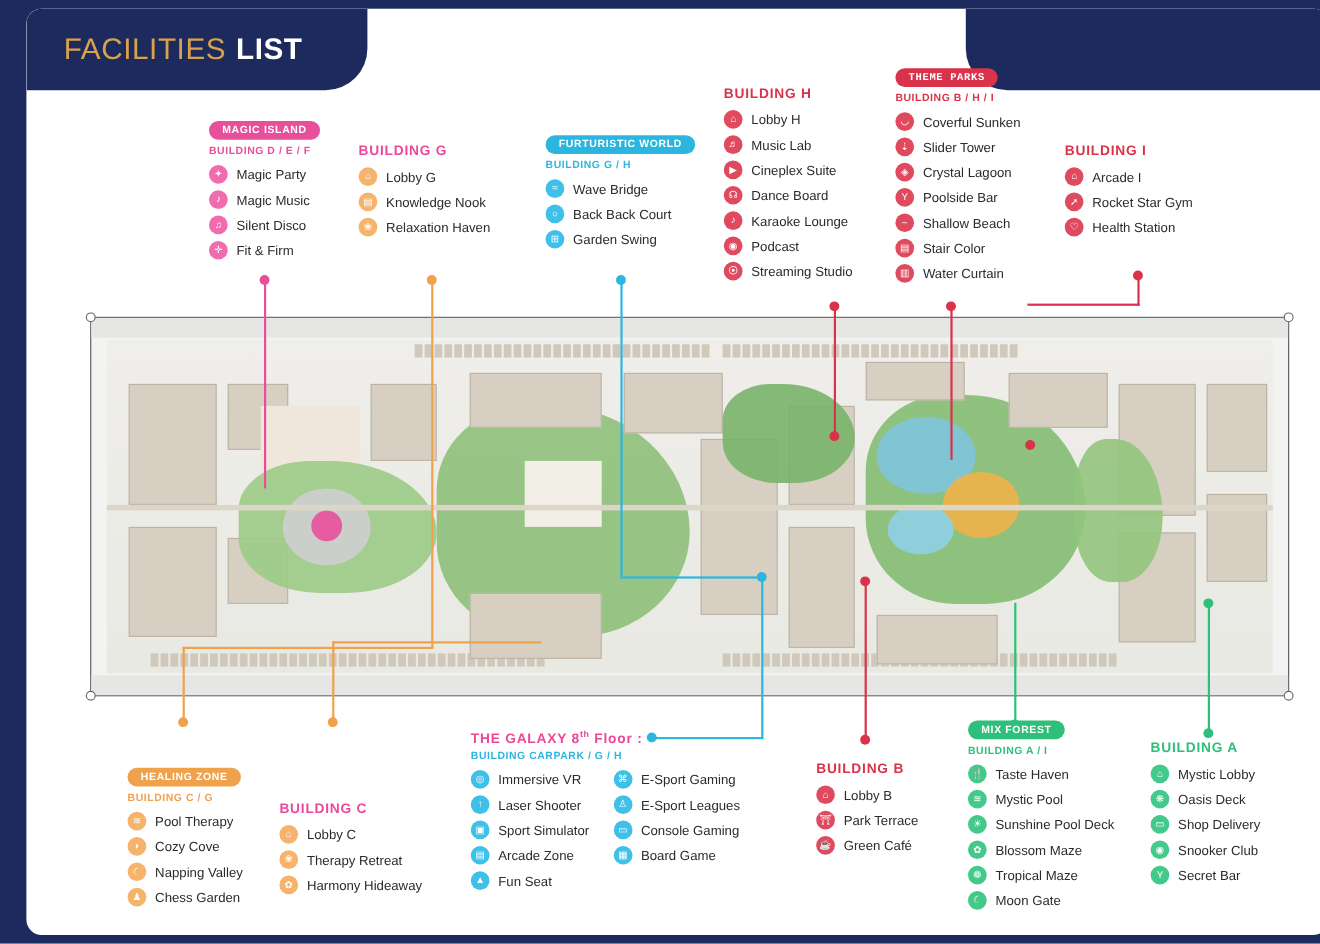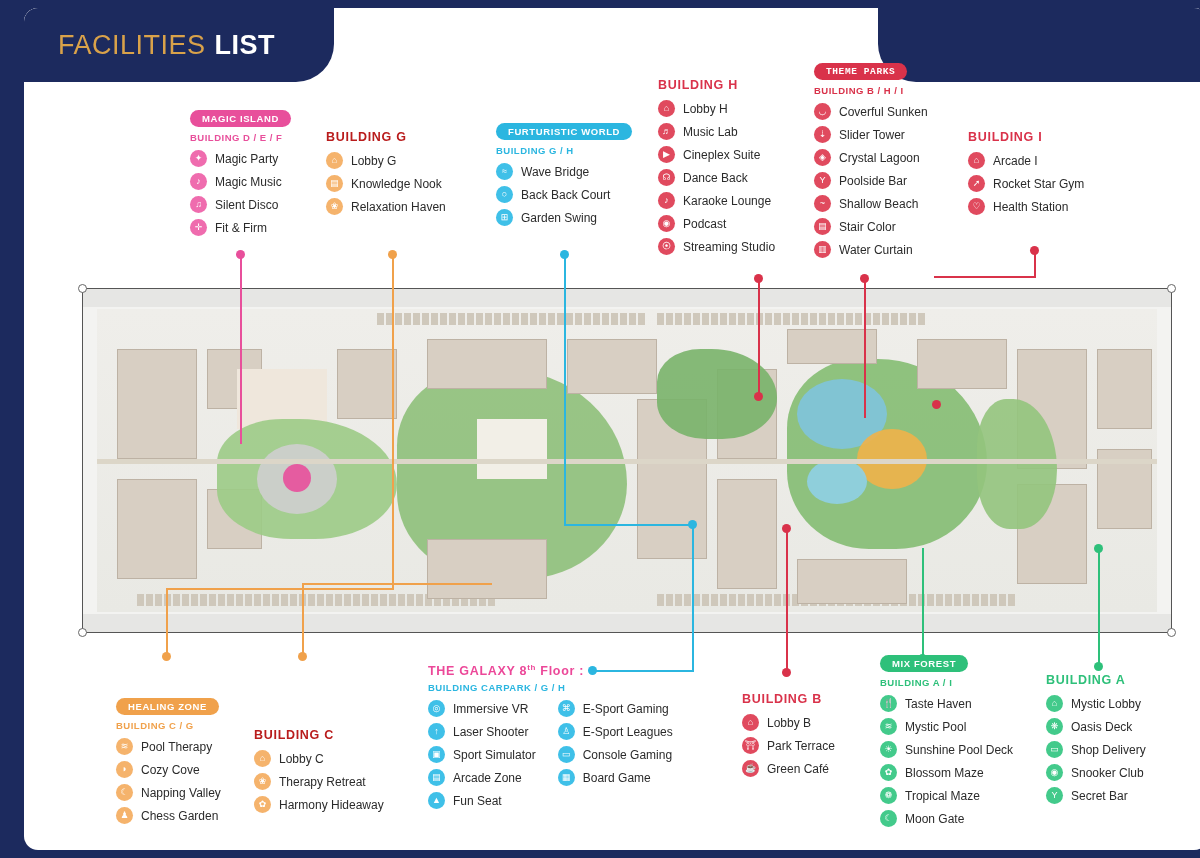--- a/index.html
+++ b/index.html
@@ -86,21 +86,21 @@
   }
   .cols { display: flex; gap: 22px; }
 
   
   .c-pink   .pill { background: #e84f9b; }
   .c-pink   .sub  { color: #e84f9b; }
   .c-pink   .ic   { background: #ef6cae; }
 
   .c-orange .pill { background: #f0a14b; }
   .c-orange .sub  { color: #f0a14b; }
-  .c-orange .head { color: #b91c1c; }
+  .c-orange .head { color: #ec4899; }
   .c-orange .ic   { background: #f5b36c; }
 
   .c-cyan   .pill { background: #2bb6e0; }
   .c-cyan   .sub  { color: #2bb6e0; }
   .c-cyan   .head { color: #ec4899; }
   .c-cyan   .ic   { background: #3fc0e8; }
 
   .c-red    .pill { background: #d9324a; font-family: Liberation Mono, monospace; }
   .c-red    .sub  { color: #d9324a; }
   .c-red    .head { color: #d9324a; }
@@ -481,21 +481,21 @@
       <li>
             <span class="ic">♬</span>
             <span>Music Lab</span>
           </li>
       <li>
             <span class="ic">▶</span>
             <span>Cineplex Suite</span>
           </li>
       <li>
             <span class="ic">☊</span>
-            <span>Dance Back</span>
+            <span>Dance Board</span>
           </li>
       <li>
             <span class="ic">♪</span>
             <span>Karaoke Lounge</span>
           </li>
       <li>
             <span class="ic">◉</span>
             <span>Podcast</span>
           </li>
       <li>

